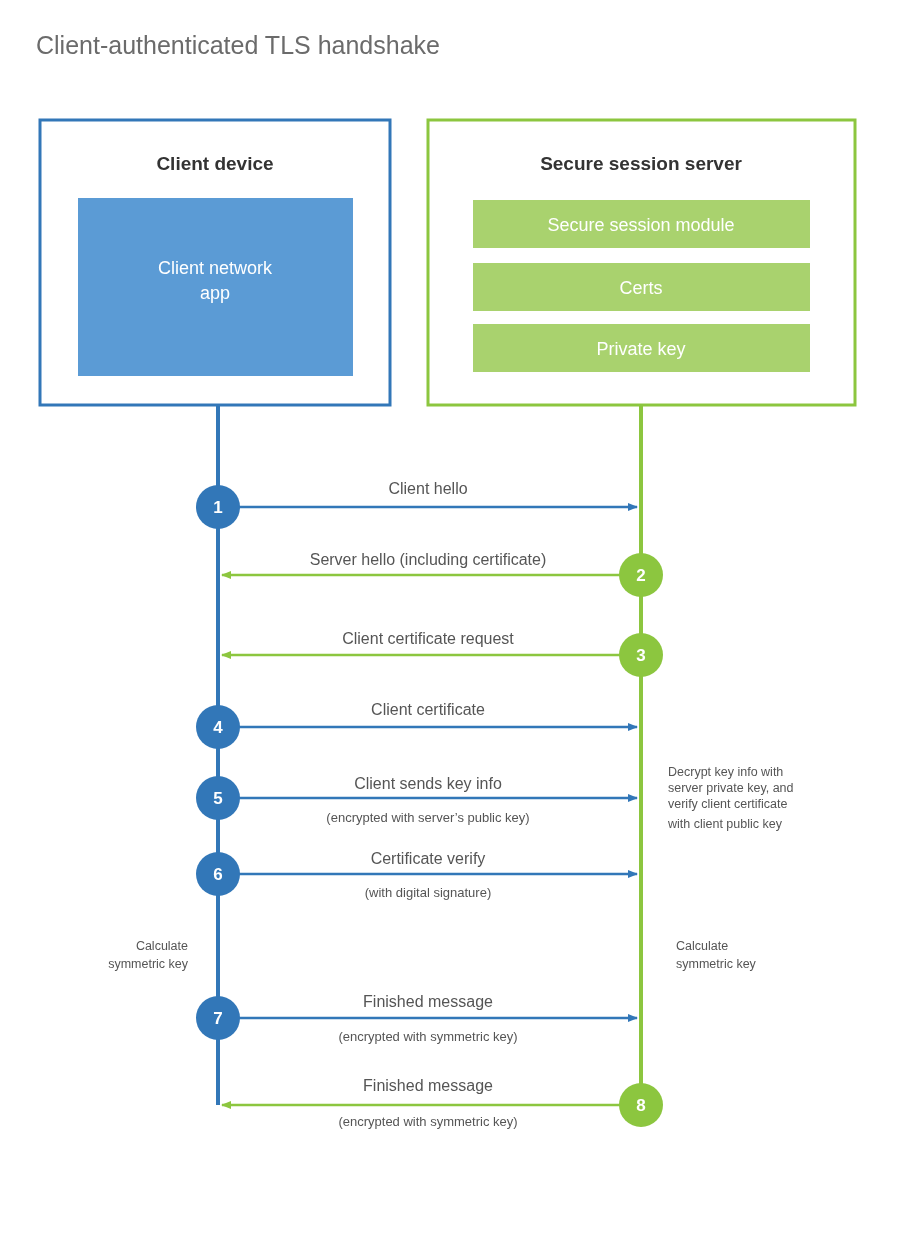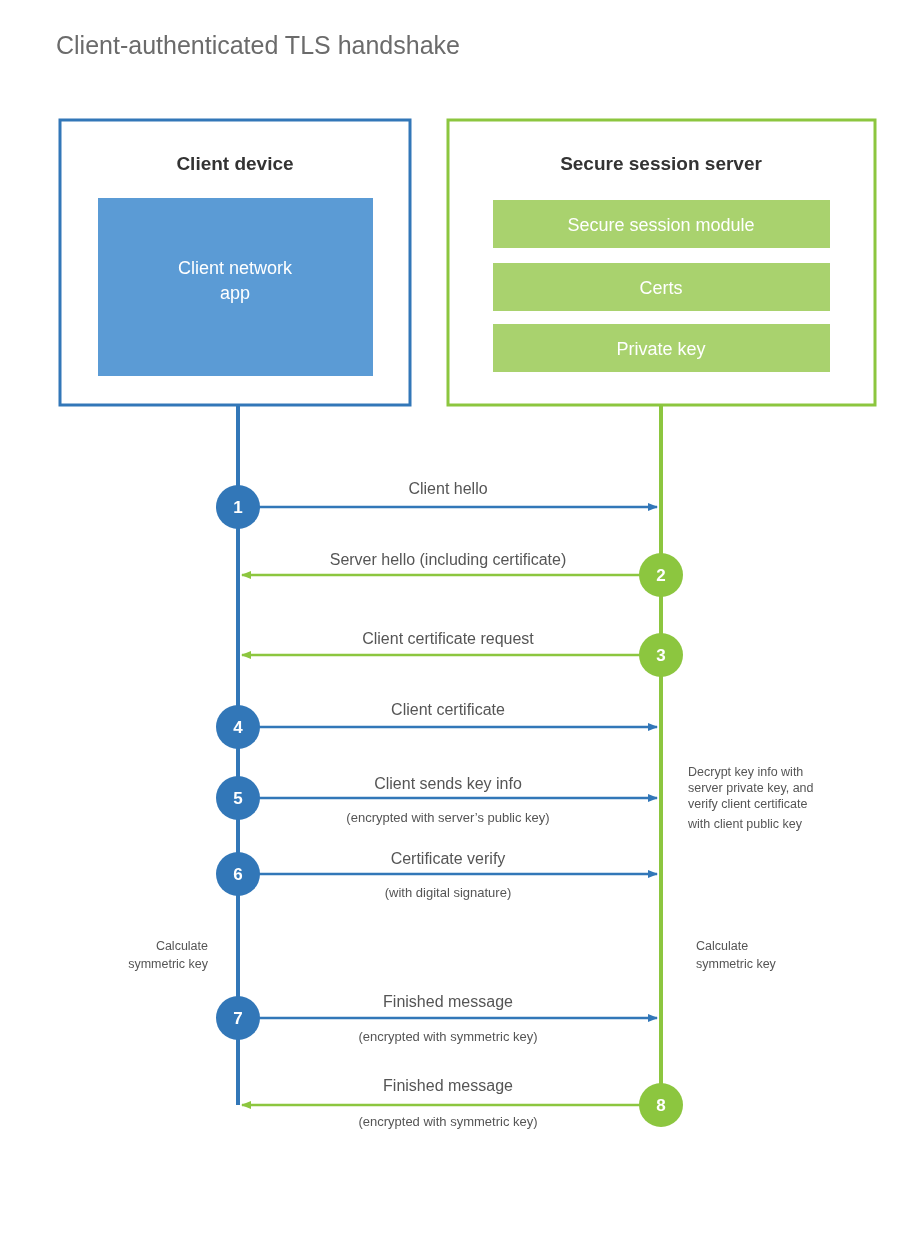--- a/index.html
+++ b/index.html
@@ -11,21 +11,20 @@
     width: 900px;
     height: 1256px;
     font-family: "Liberation Sans", sans-serif;
     color: #4a4a4a;
     overflow: hidden;
   }
   #diagram-root {
     position: relative;
     width: 716px;
     height: 1256px;
-    padding-left: 20px;
   }
   svg.diagram {
     display: block;
     width: 900px;
     height: 1256px;
   }
   .page-title {
     font-size: 25px;
     font-weight: 400;
     fill: #6b6b6b;

